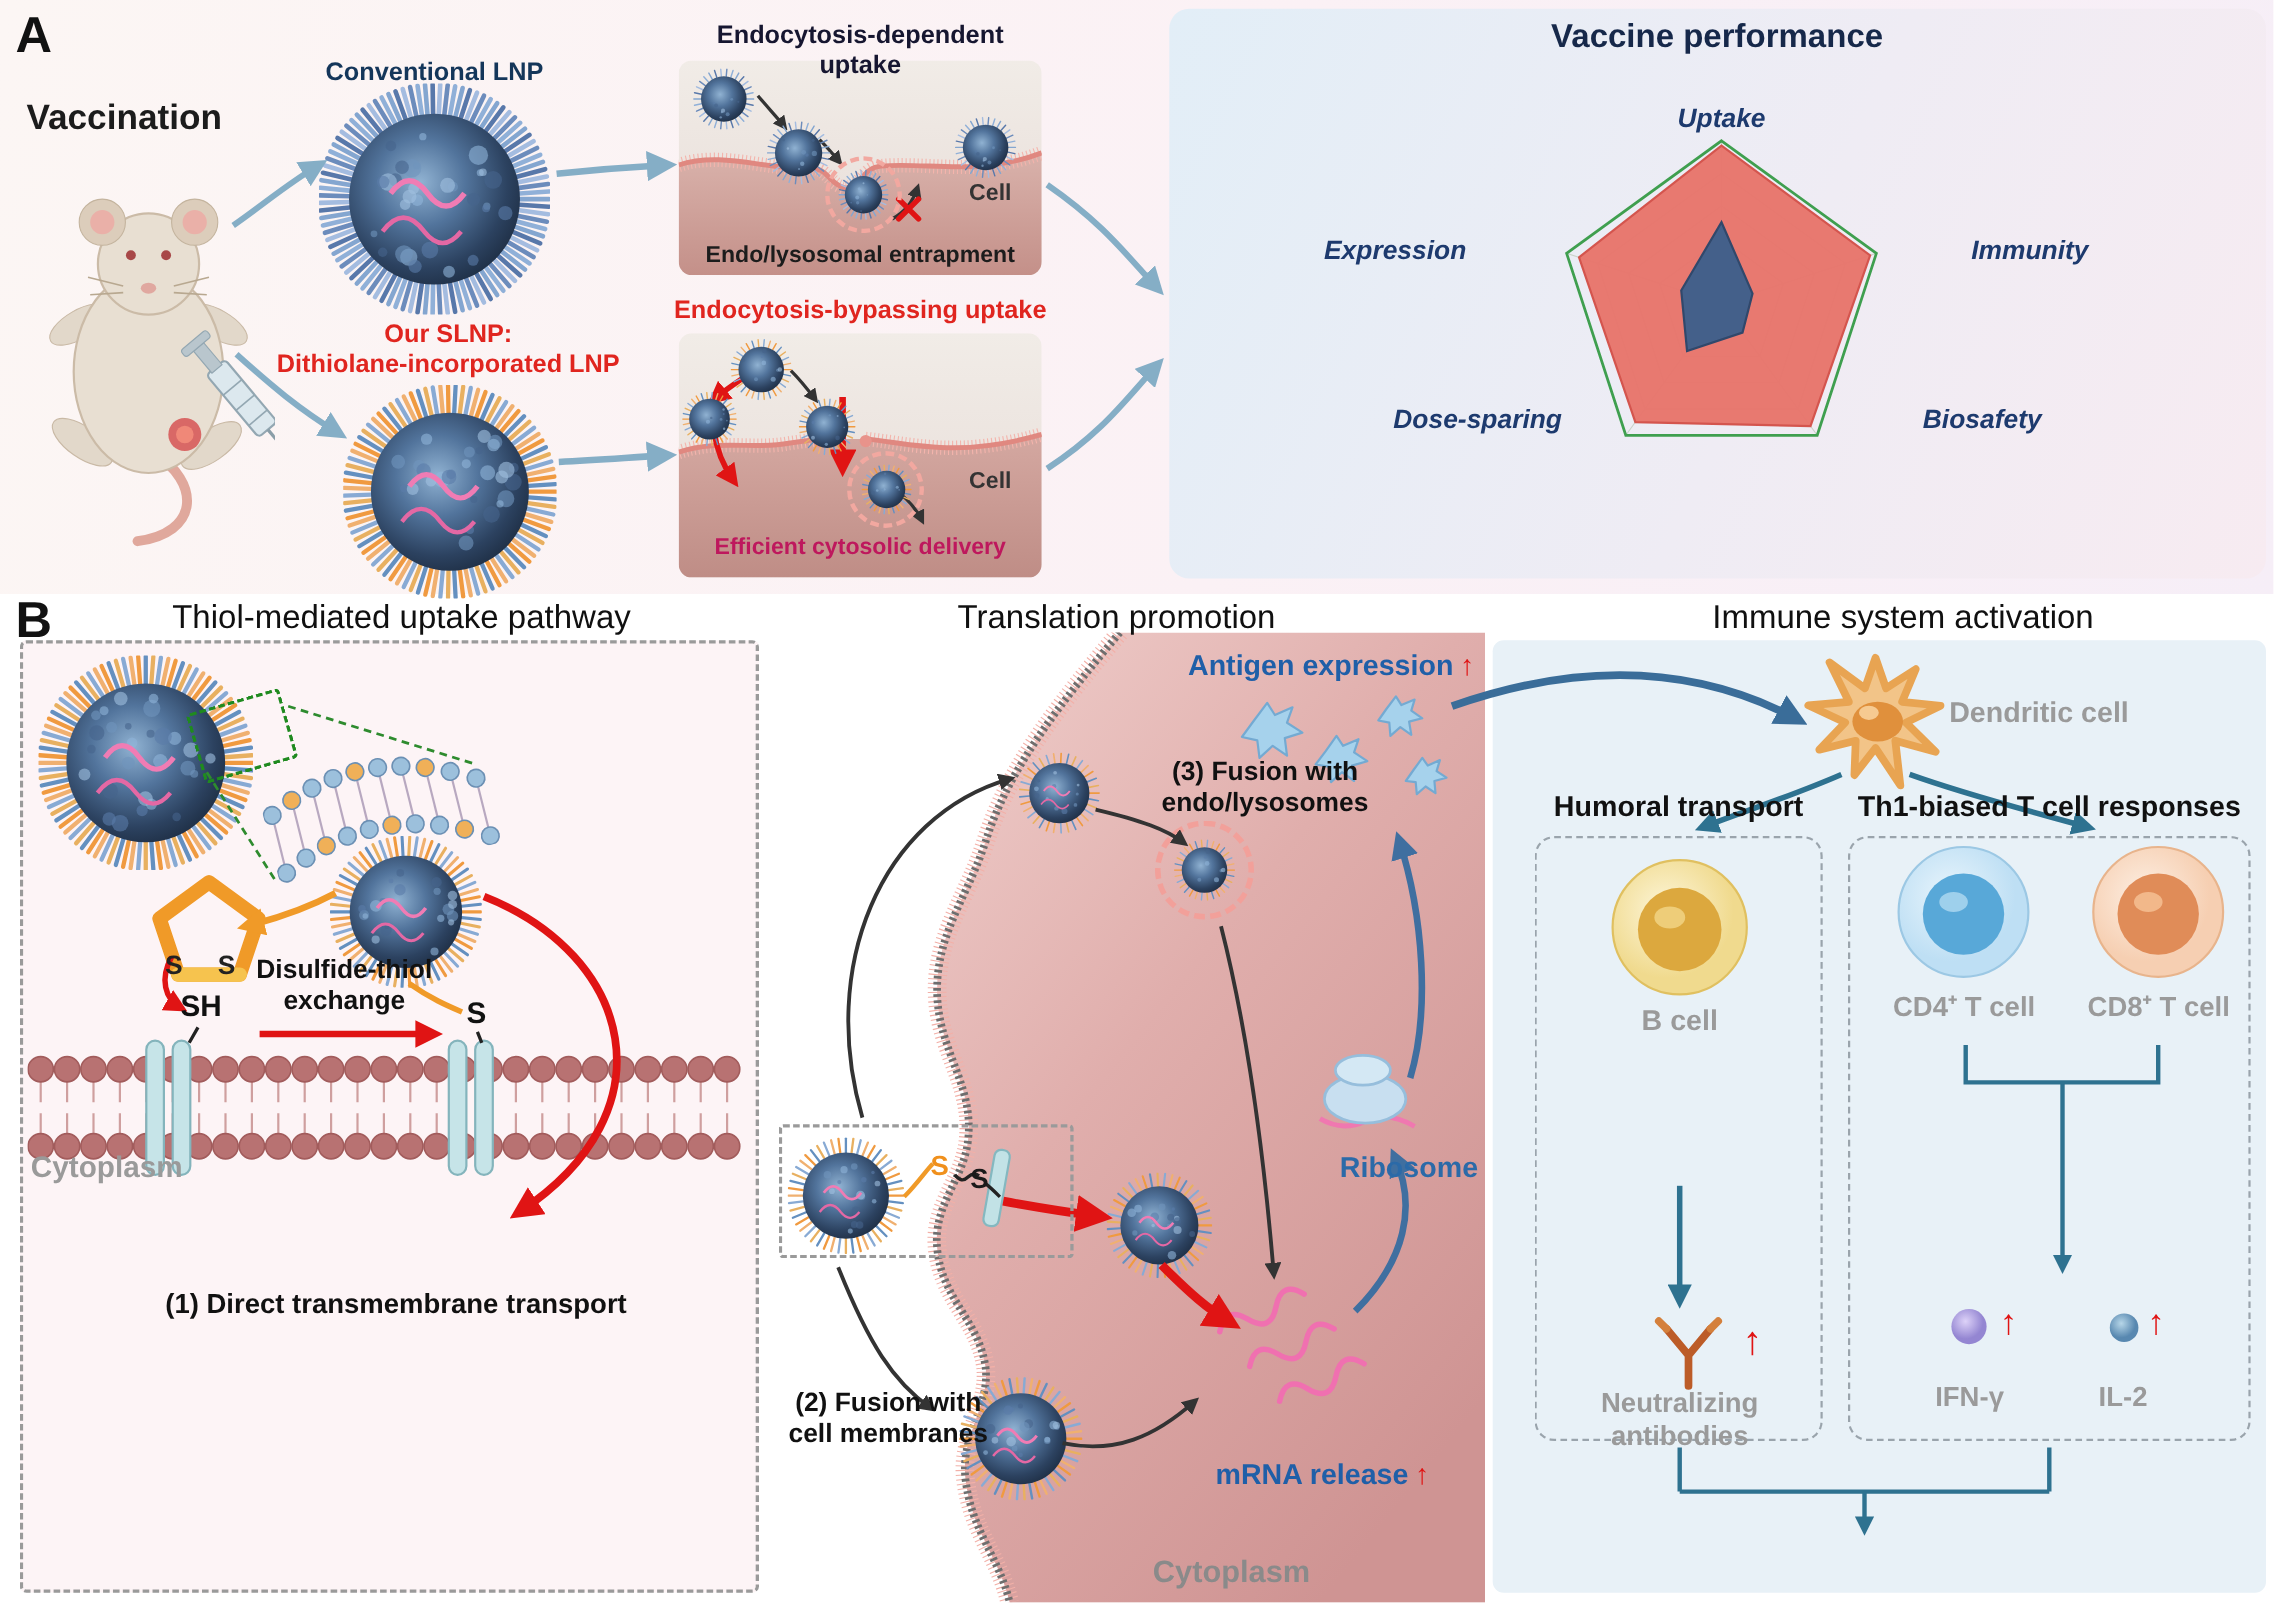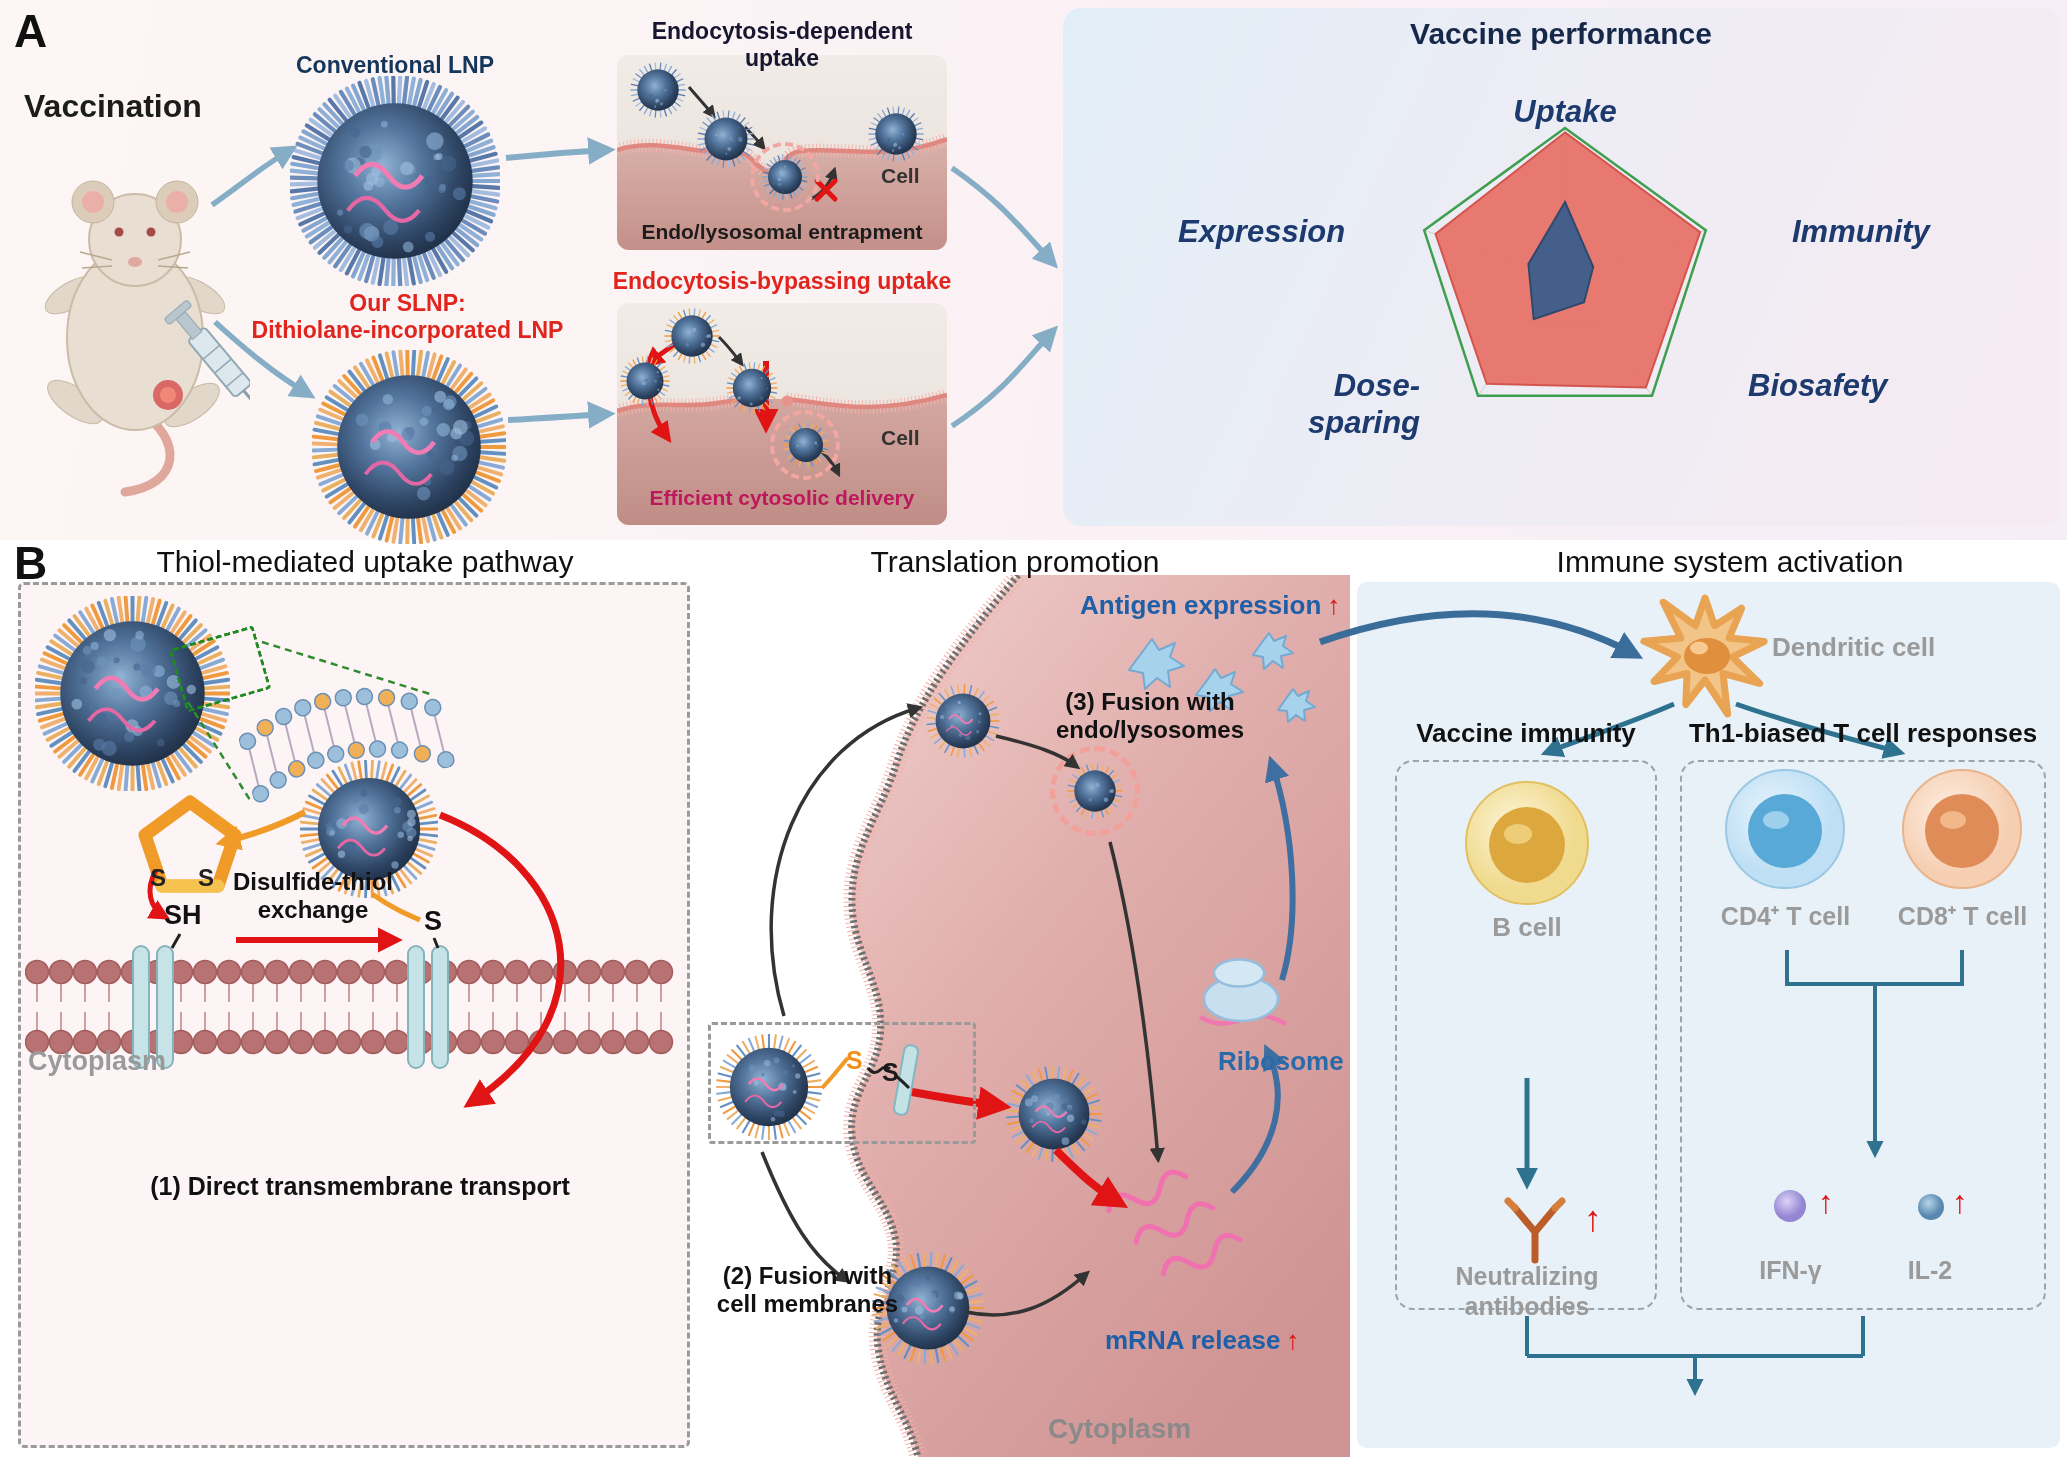--- a/index.html
+++ b/index.html
@@ -14,21 +14,21 @@
   .particle{position:absolute;z-index:3}
   .ring{position:absolute;border-radius:50%;z-index:2}
   svg.deco{position:absolute;z-index:2}
   .bgbox{position:absolute;z-index:1}
   .dashbox{position:absolute;z-index:5}
   #arrows{position:absolute;left:0;top:0;z-index:4;pointer-events:none}
   .up{color:#e01414;font-weight:800;margin-left:6px}
   .panel-label{font-size:46px;font-weight:800;color:#111}
   .sec-title{font-size:30px;font-weight:400;color:#101010}
   .gray-label{color:#9a9a9a;font-weight:700}
-  .axis-label{font-style:italic;font-weight:700;color:#1d3a6e;font-size:31px}
+  .axis-label{font-style:italic;font-weight:700;color:#1d3a6e;font-size:24px}
   .lg-label{font-size:27px;font-weight:800}
   .swatch{display:inline-block;width:58px;height:27px;border-radius:3px}
   .teal-bar{position:absolute;z-index:3;background:#c2e2e6;border:2px solid #84b8c0;border-radius:7px}
 </style>
 </head>
 <body>
 
 <div id="canvas">
 
   <div class="bgbox" style="left:0;top:0;width:2067px;height:540px;background:linear-gradient(100deg,#fcf6f4 0%,#fbf1f5 55%,#f6eef7 100%)"></div>
@@ -196,21 +196,21 @@
 cell membranes</div>
   <div class="txt" style="left:1105px;top:1325px;font-size:26px;font-weight:700;color:#1f5fa8">
     <span>mRNA release</span><span class="up">↑</span>
   </div>
   <div class="txt xbold" style="left:846px;top:1046px;font-size:25px;color:#f0901c">S</div>
   <div class="txt xbold" style="left:882px;top:1058px;font-size:25px;color:#1a1a1a">S</div>
   <div class="txt gray-label" style="left:1048px;top:1412px;font-size:28px;color:#8a8a8a">Cytoplasm</div>
 
   <div class="txt sec-title ctr" style="left:1430px;top:544px;width:600px">Immune system activation</div>
   <div class="txt gray-label" style="left:1772px;top:632px;font-size:26px">Dendritic cell</div>
-  <div class="txt bold ctr" style="left:1398px;top:718px;width:256px;font-size:26px;color:#111">Vaccine immunity</div>
+  <div class="txt bold ctr" style="left:1398px;top:718px;width:256px;font-size:26px;color:#111">Humoral transport</div>
   <div class="txt bold ctr" style="left:1682px;top:718px;width:362px;font-size:26px;color:#111">Th1-biased T cell responses</div>
   <div class="txt gray-label ctr" style="left:1472px;top:912px;width:110px;font-size:26px">B cell</div>
   <div class="txt gray-label ctr" style="left:1718px;top:902px;width:135px;font-size:25px">CD4⁺ T cell</div>
   <div class="txt gray-label ctr" style="left:1895px;top:902px;width:135px;font-size:25px">CD8⁺ T cell</div>
   <div class="txt gray-label ctr pre" style="left:1432px;top:1262px;width:190px;font-size:25px">Neutralizing
 antibodies</div>
   <div class="txt gray-label ctr" style="left:1748px;top:1256px;width:85px;font-size:25px">IFN-γ</div>
   <div class="txt gray-label ctr" style="left:1895px;top:1256px;width:70px;font-size:25px">IL-2</div>
 
   <div class="txt up" style="left:1578px;top:1198px;font-size:36px">↑</div>

